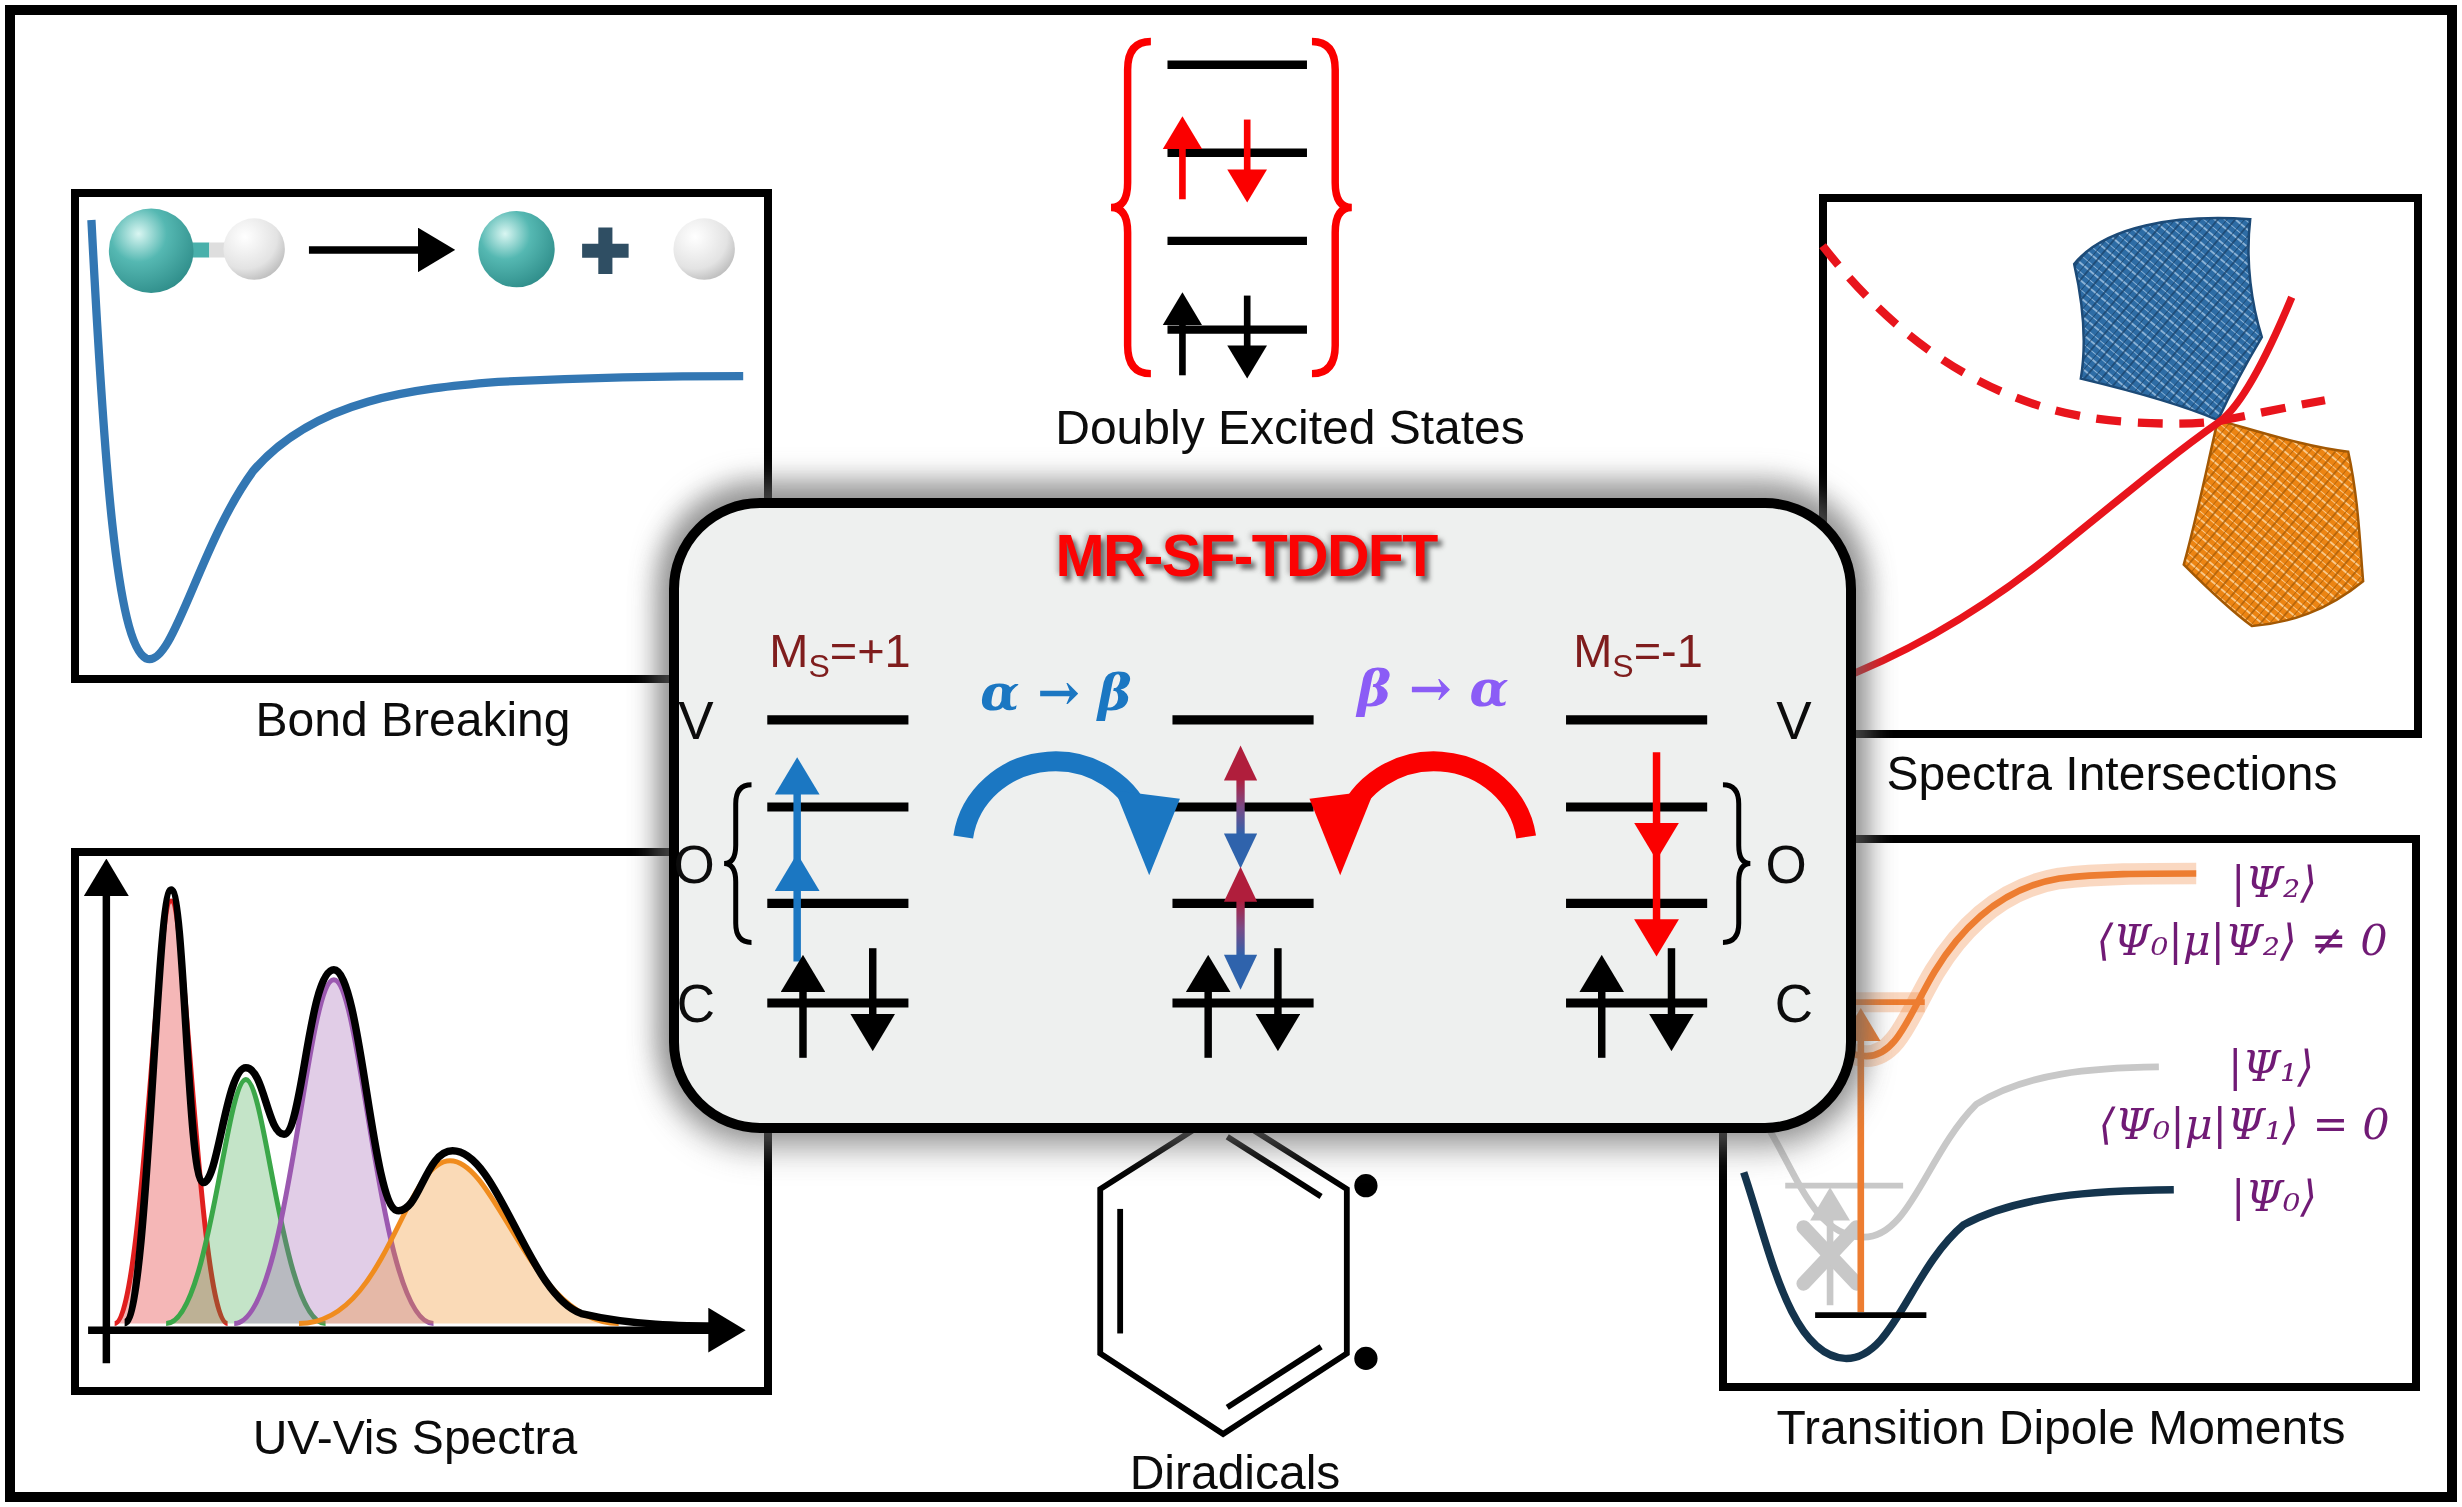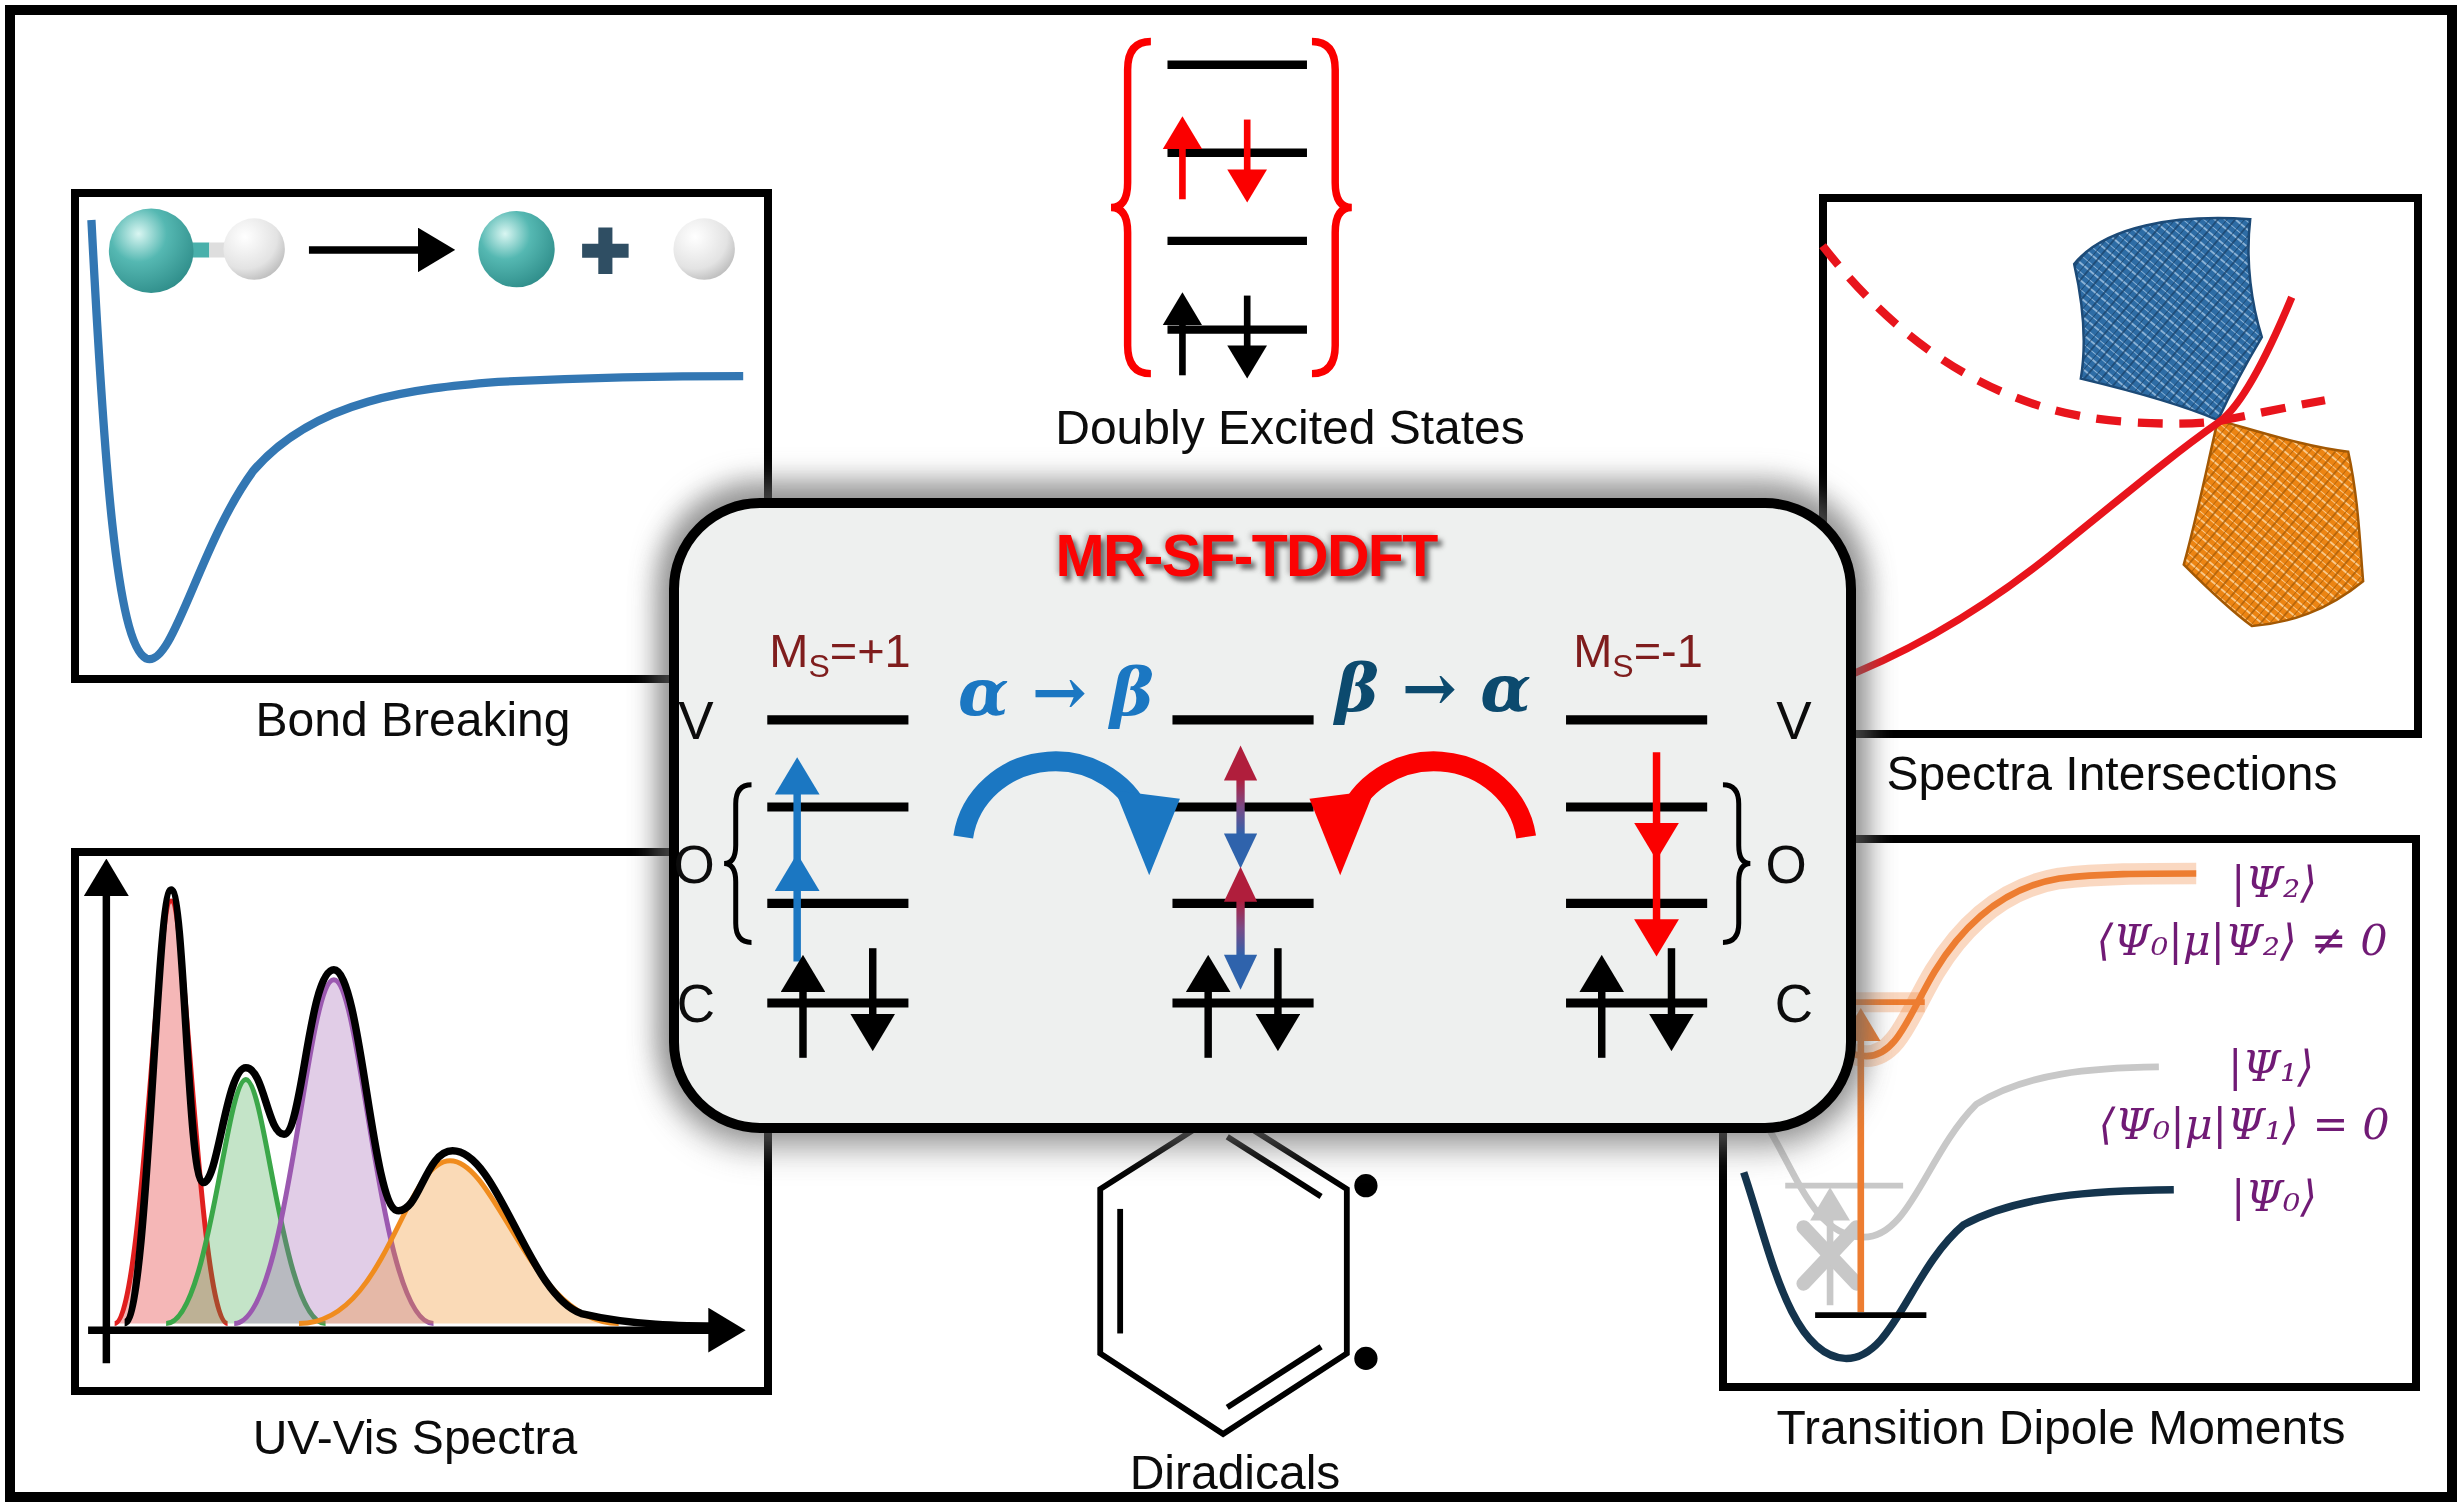--- a/index.html
+++ b/index.html
@@ -15,23 +15,23 @@
   #boxart{z-index:4;}
   #centerbox{position:absolute;left:669px;top:498px;width:1167px;height:615px;
        background:#eef0ef;border:10.8px solid #000;border-radius:91px;z-index:3;
        box-shadow:0 -8.3px 26.6px 10px rgba(95,95,95,.55), 0 10px 30px 10px rgba(120,120,120,.45);}
   .cb-text{position:absolute;transform:translate(-50%,-50%);white-space:nowrap;z-index:5;}
   #title{font-size:59px;font-weight:800;letter-spacing:-1.7px;color:#fb0303;
        text-shadow:4.2px 5px 5.8px rgba(95,95,95,.95), -2.5px -2.5px 5.8px rgba(140,140,140,.55);}
   .ms{font-size:47px;color:#7f1d1d;}
   .ms sub{font-size:32px;}
   .voc{font-size:53px;color:#0c0c0c;}
-  .flip{font-family:"DejaVu Serif",serif;font-style:italic;font-weight:bold;font-size:66px;}
+  .flip{font-family:"DejaVu Serif",serif;font-style:italic;font-weight:bold;font-size:51px;}
   .flip.blue{color:#1b77c2;}
-  .flip.red{color:#0c4a6e;}
+  .flip.red{color:#8b5cf6;}
 </style>
 </head>
 <body>
 
 <div id="canvas">
 
   <div class="panel" style="left:71px;top:189px;width:685px;height:478px;"></div>
   <div class="panel" style="left:1819px;top:194px;width:587px;height:528px;"></div>
   <div class="panel" style="left:71px;top:848px;width:685px;height:531px;"></div>
   <div class="panel" style="left:1719px;top:835px;width:685px;height:540px;"></div>

